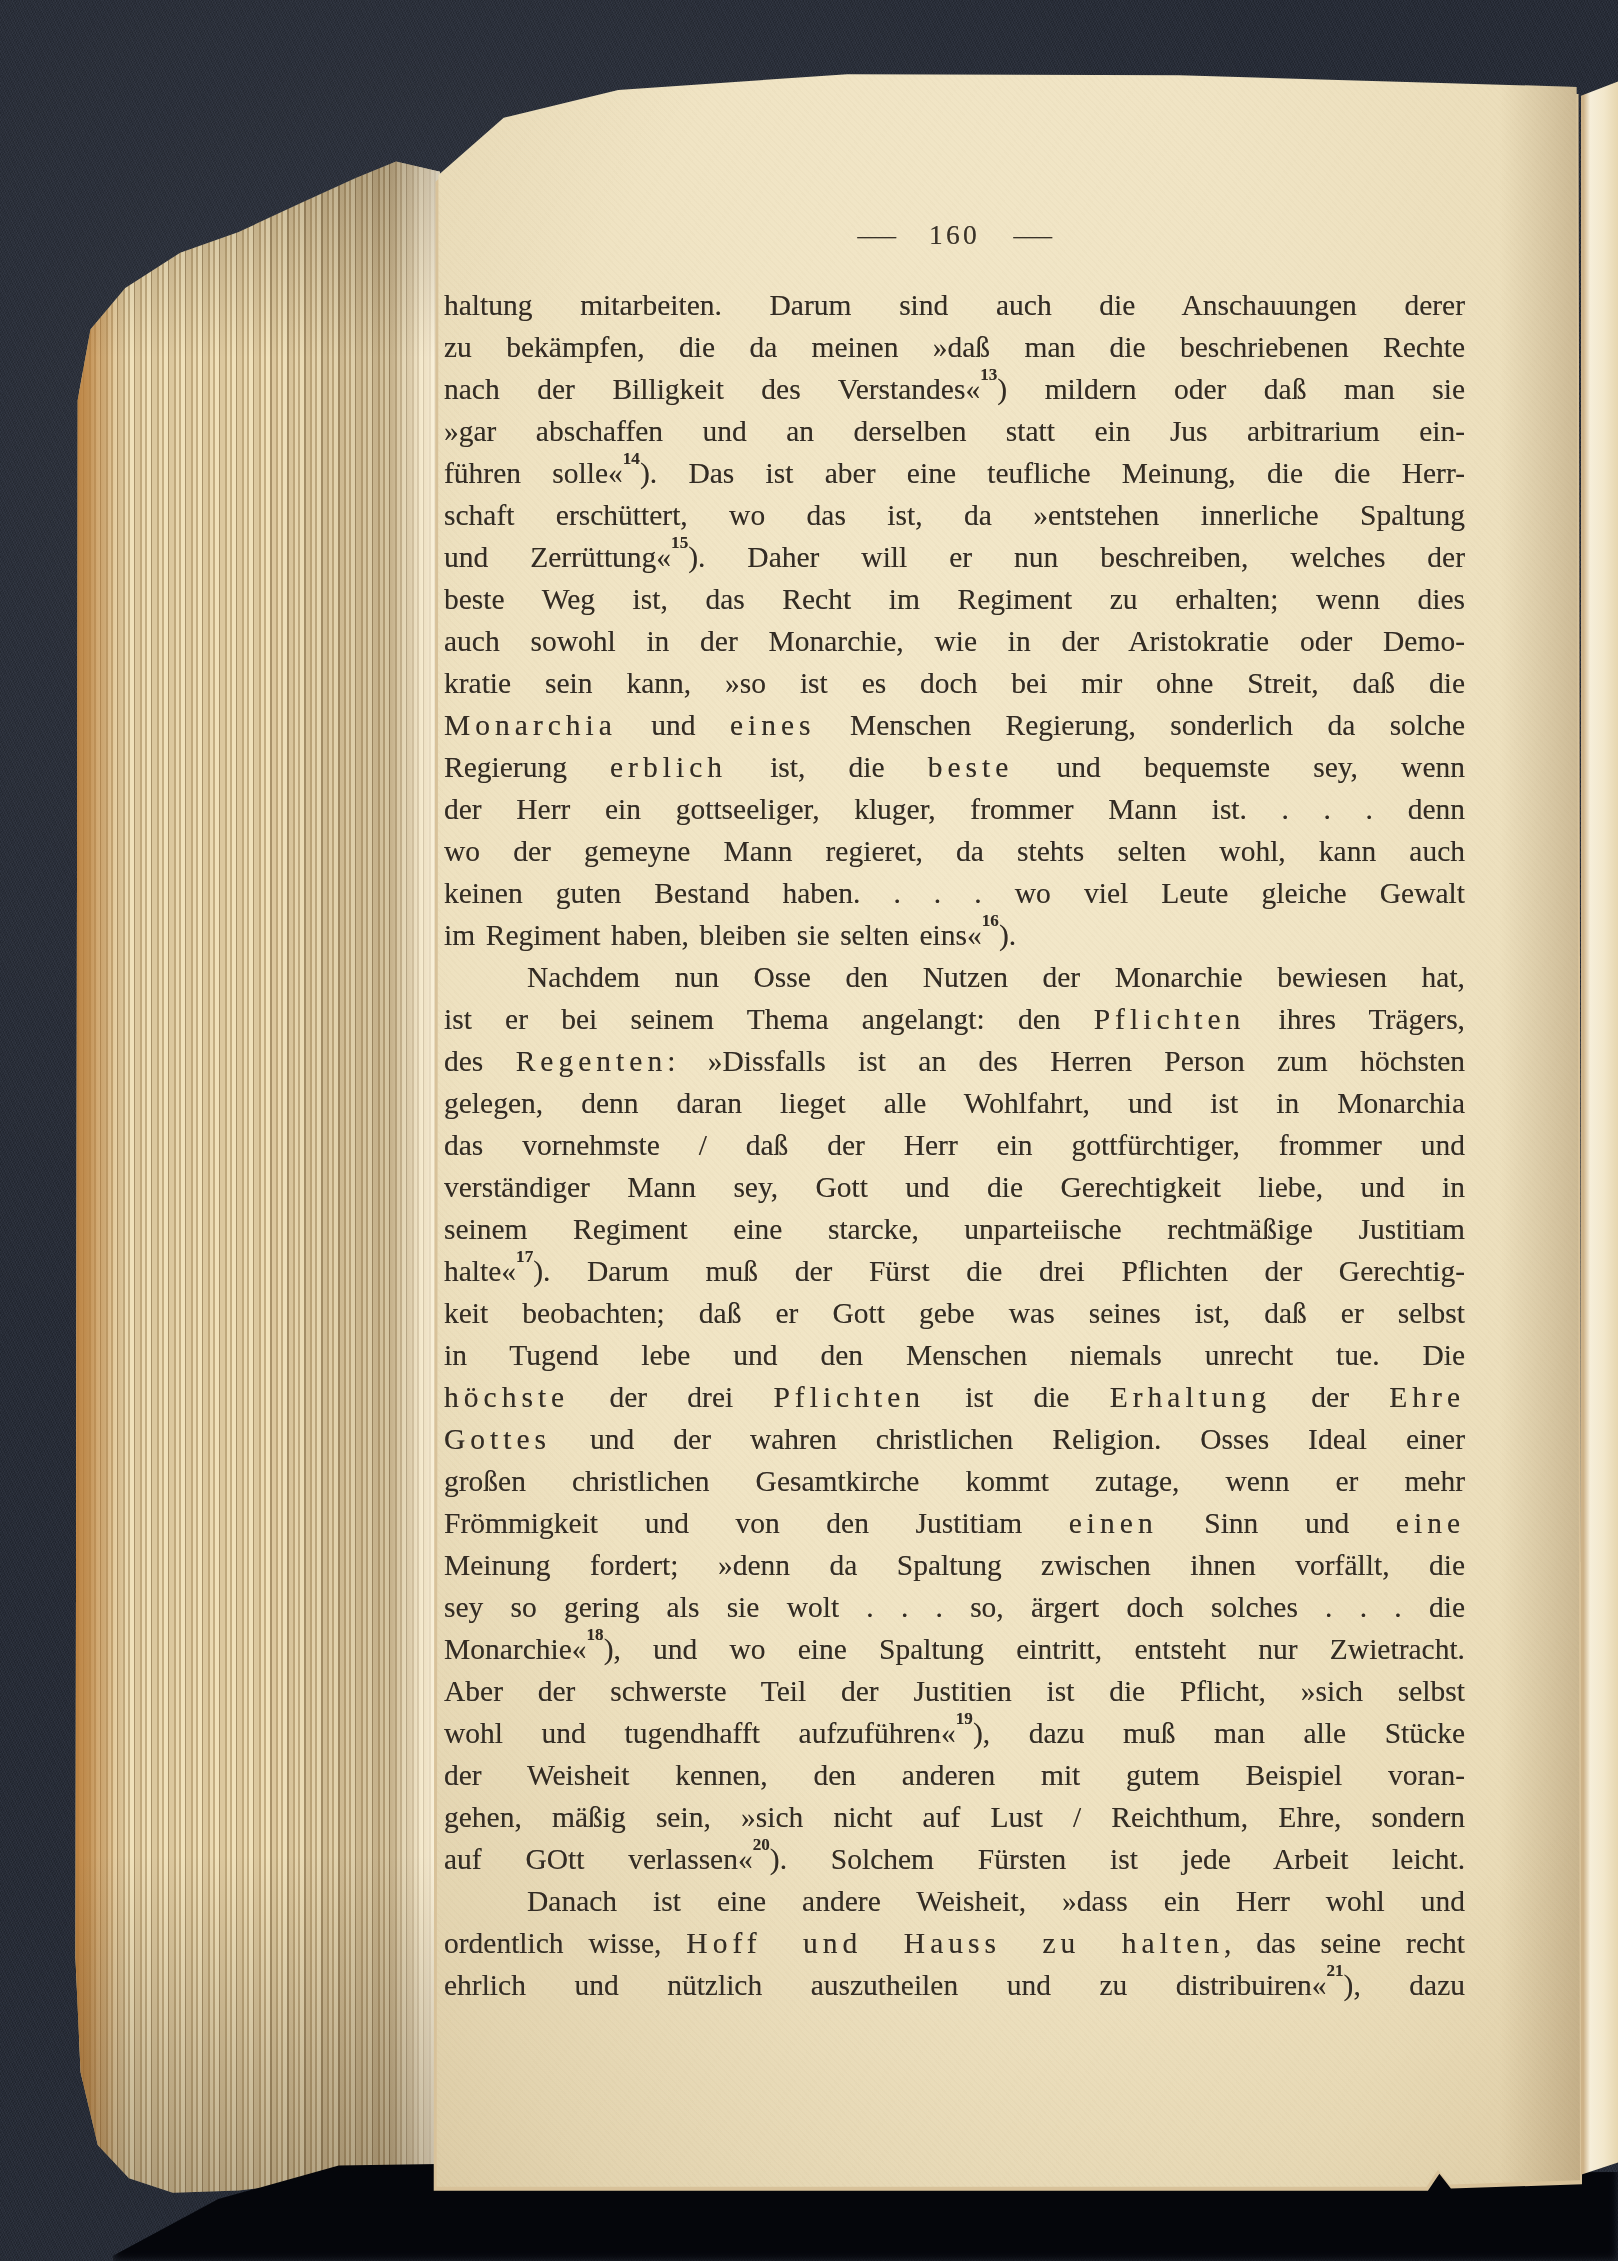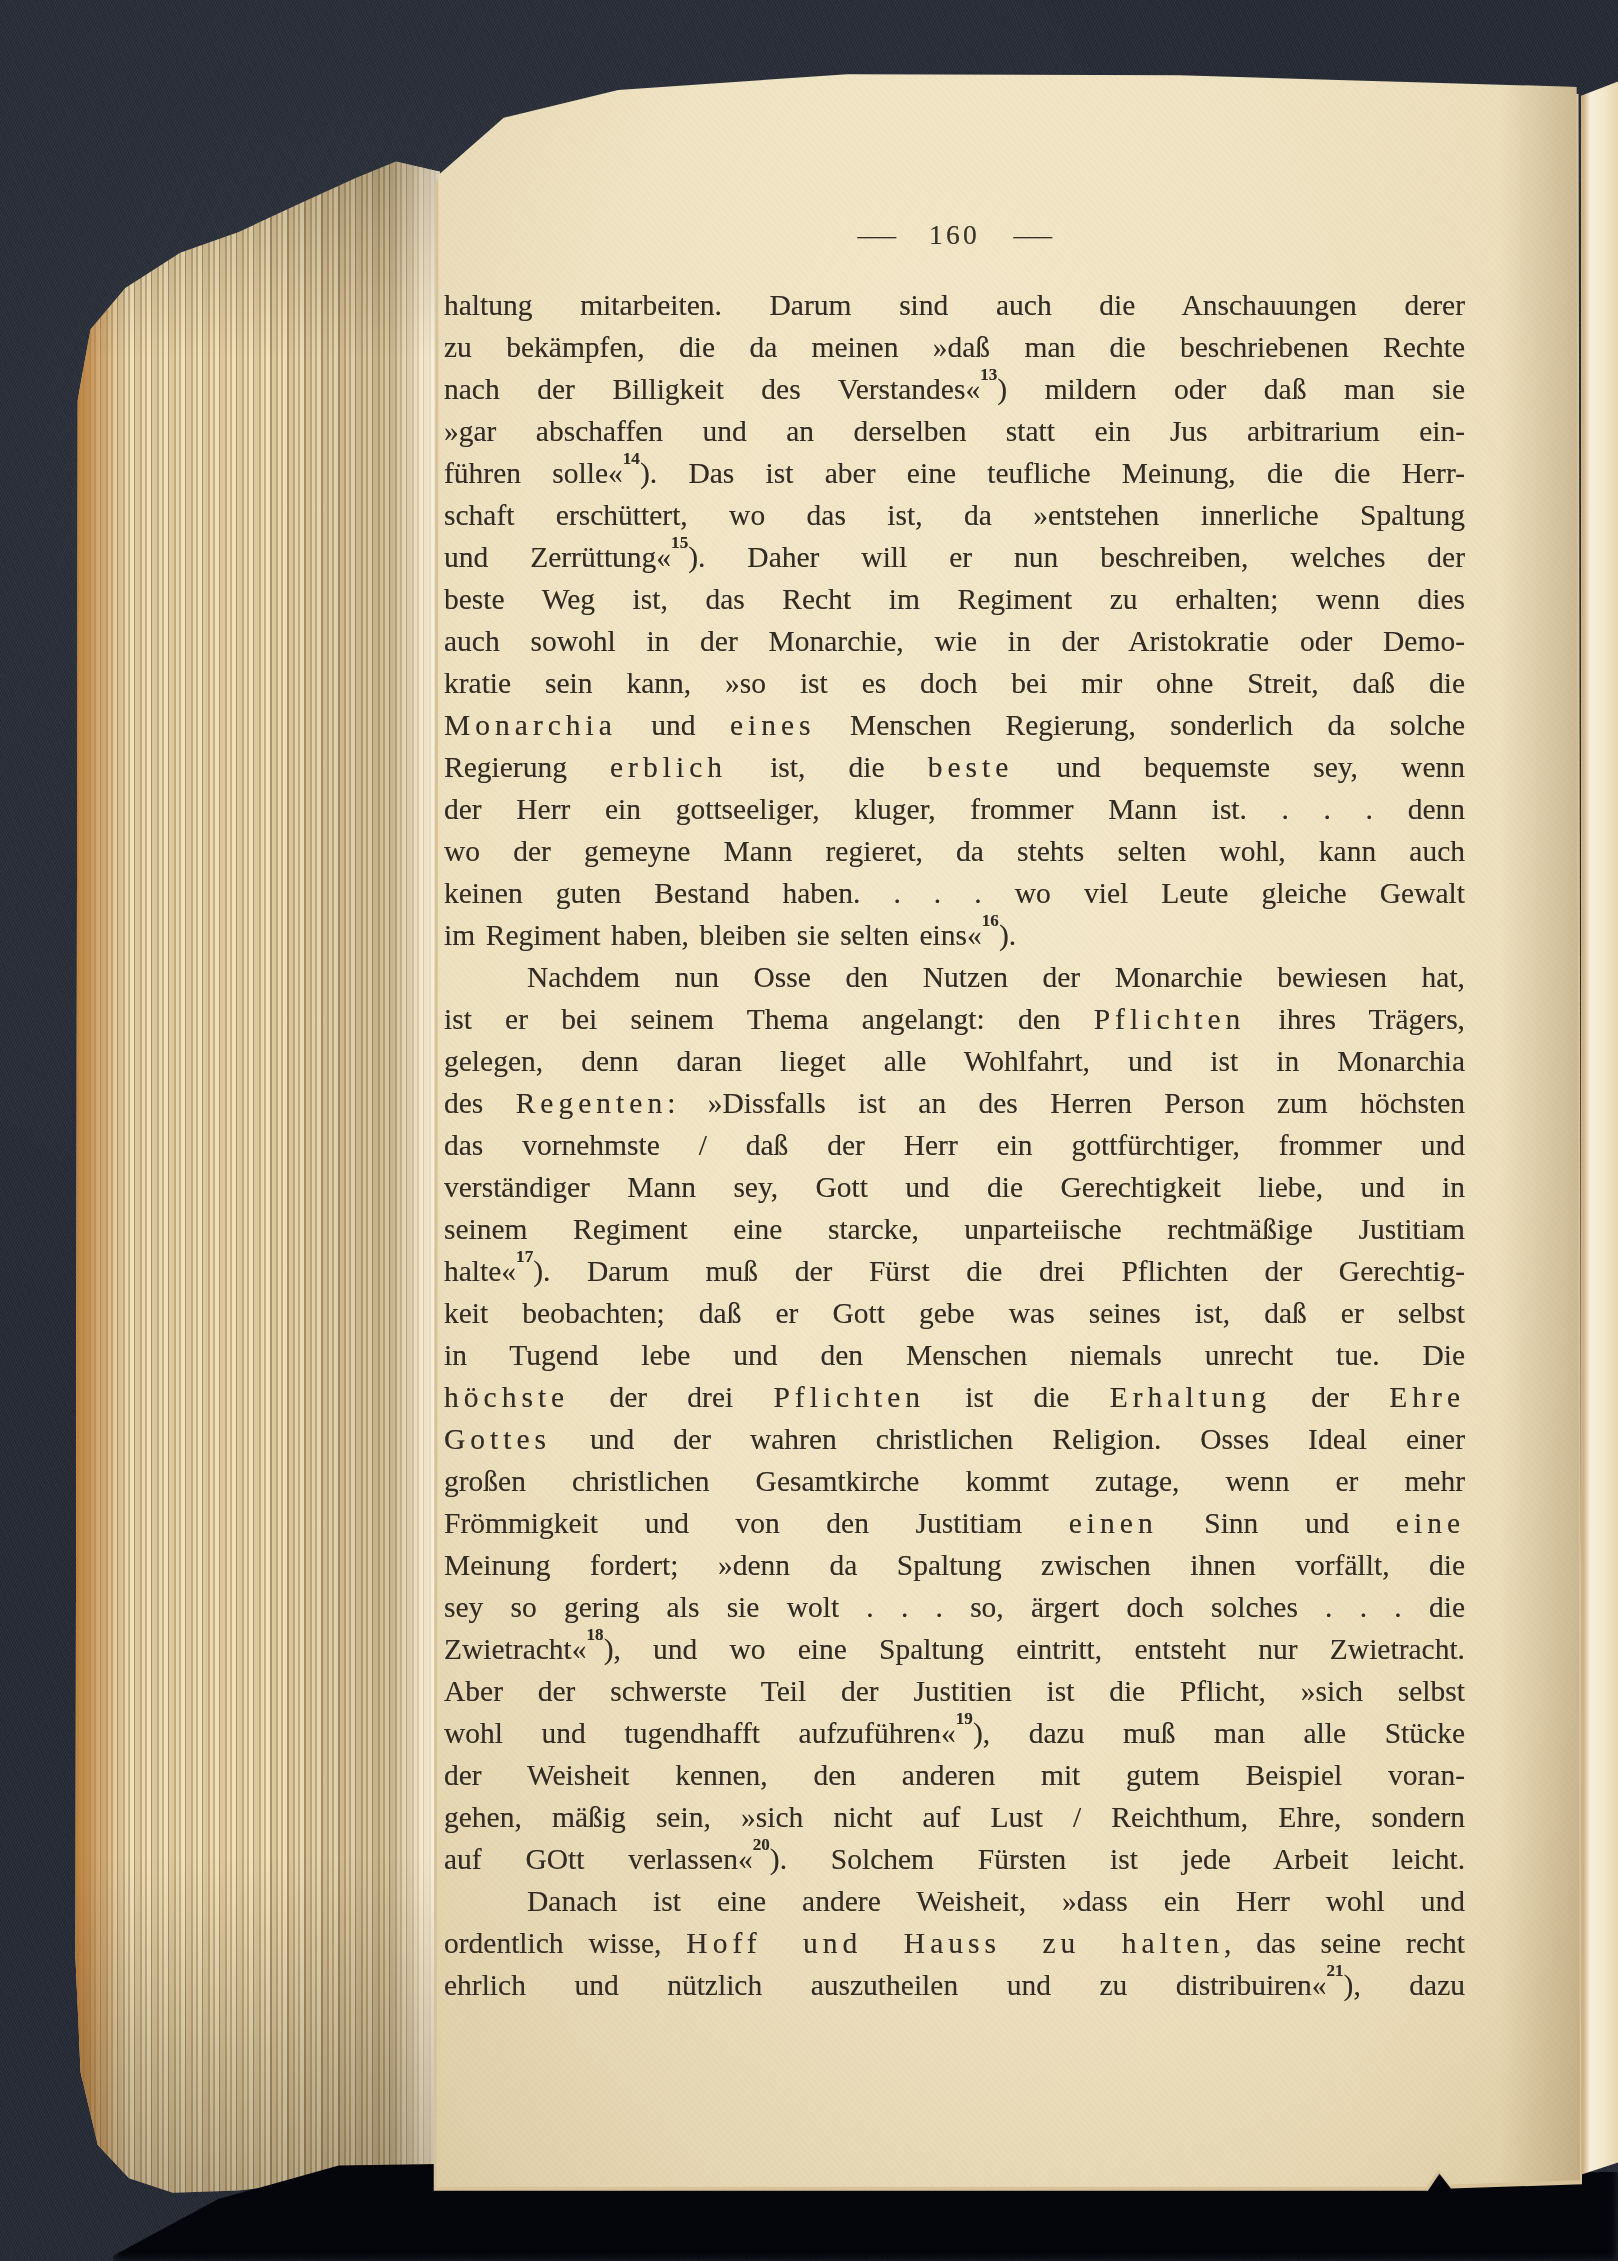--- a/index.html
+++ b/index.html
@@ -103,35 +103,35 @@
         <div class="tline just"><span>auch sowohl in der Monarchie, wie in der Aristokratie oder Demo-</span></div>
         <div class="tline just"><span>kratie sein kann, »so ist es doch bei mir ohne Streit, daß die</span></div>
         <div class="tline just"><span class="sperr">Monarchia</span><span> und </span><span class="sperr">eines</span><span> Menschen Regierung, sonderlich da solche</span></div>
         <div class="tline just"><span>Regierung </span><span class="sperr">erblich</span><span> ist, die </span><span class="sperr">beste</span><span> und bequemste sey, wenn</span></div>
         <div class="tline just"><span>der Herr ein gottseeliger, kluger, frommer Mann ist. . . . denn</span></div>
         <div class="tline just"><span>wo der gemeyne Mann regieret, da stehts selten wohl, kann auch</span></div>
         <div class="tline just"><span>keinen guten Bestand haben. . . . wo viel Leute gleiche Gewalt</span></div>
         <div class="tline"><span>im Regiment haben, bleiben sie selten eins«</span><sup>16</sup><span>).</span></div>
         <div class="tline just indent"><span>Nachdem nun Osse den Nutzen der Monarchie bewiesen hat,</span></div>
         <div class="tline just"><span>ist er bei seinem Thema angelangt: den </span><span class="sperr">Pflichten</span><span> ihres Trägers,</span></div>
+        <div class="tline just"><span>des </span><span class="sperr">Regenten</span><span>: »Dissfalls ist an des Herren Person zum höchsten</span></div>
         <div class="tline just"><span>gelegen, denn daran lieget alle Wohlfahrt, und ist in Monarchia</span></div>
-        <div class="tline just"><span>des </span><span class="sperr">Regenten</span><span>: »Dissfalls ist an des Herren Person zum höchsten</span></div>
         <div class="tline just"><span>das vornehmste / daß der Herr ein gottfürchtiger, frommer und</span></div>
         <div class="tline just"><span>verständiger Mann sey, Gott und die Gerechtigkeit liebe, und in</span></div>
         <div class="tline just"><span>seinem Regiment eine starcke, unparteiische rechtmäßige Justitiam</span></div>
         <div class="tline just"><span>halte«</span><sup>17</sup><span>).  Darum muß der Fürst die drei Pflichten der Gerechtig-</span></div>
         <div class="tline just"><span>keit beobachten; daß er Gott gebe was seines ist, daß er selbst</span></div>
         <div class="tline just"><span>in Tugend lebe und den Menschen niemals unrecht tue.  Die</span></div>
         <div class="tline just"><span class="sperr">höchste</span><span> der drei </span><span class="sperr">Pflichten</span><span> ist die </span><span class="sperr">Erhaltung</span><span> der </span><span class="sperr">Ehre</span></div>
         <div class="tline just"><span class="sperr">Gottes</span><span> und der wahren christlichen Religion.  Osses Ideal einer</span></div>
         <div class="tline just"><span>großen christlichen Gesamtkirche kommt zutage, wenn er mehr</span></div>
         <div class="tline just"><span>Frömmigkeit und von den Justitiam </span><span class="sperr">einen</span><span> Sinn und </span><span class="sperr">eine</span></div>
         <div class="tline just"><span>Meinung fordert; »denn da Spaltung zwischen ihnen vorfällt, die</span></div>
         <div class="tline just"><span>sey so gering als sie wolt . . . so, ärgert doch solches . . . die</span></div>
-        <div class="tline just"><span>Zwietracht«</span><sup>18</sup><span>), und wo eine Spaltung eintritt, entsteht nur Zwietracht.</span></div>
+        <div class="tline just"><span>Monarchie«</span><sup>18</sup><span>), und wo eine Spaltung eintritt, entsteht nur Zwietracht.</span></div>
         <div class="tline just"><span>Aber der schwerste Teil der Justitien ist die Pflicht, »sich selbst</span></div>
         <div class="tline just"><span>wohl und tugendhafft aufzuführen«</span><sup>19</sup><span>), dazu muß man alle Stücke</span></div>
         <div class="tline just"><span>der Weisheit kennen, den anderen mit gutem Beispiel voran-</span></div>
         <div class="tline just"><span>gehen, mäßig sein, »sich nicht auf Lust / Reichthum, Ehre, sondern</span></div>
         <div class="tline just"><span>auf GOtt verlassen«</span><sup>20</sup><span>).  Solchem Fürsten ist jede Arbeit leicht.</span></div>
         <div class="tline just indent"><span>Danach ist eine andere Weisheit, »dass ein Herr wohl und</span></div>
         <div class="tline just"><span>ordentlich wisse, </span><span class="sperr">Hoff und Hauss zu halten</span><span>, das seine recht</span></div>
         <div class="tline just"><span>ehrlich und nützlich auszutheilen und zu distribuiren«</span><sup>21</sup><span>), dazu</span></div>
       </div>
   </div>

